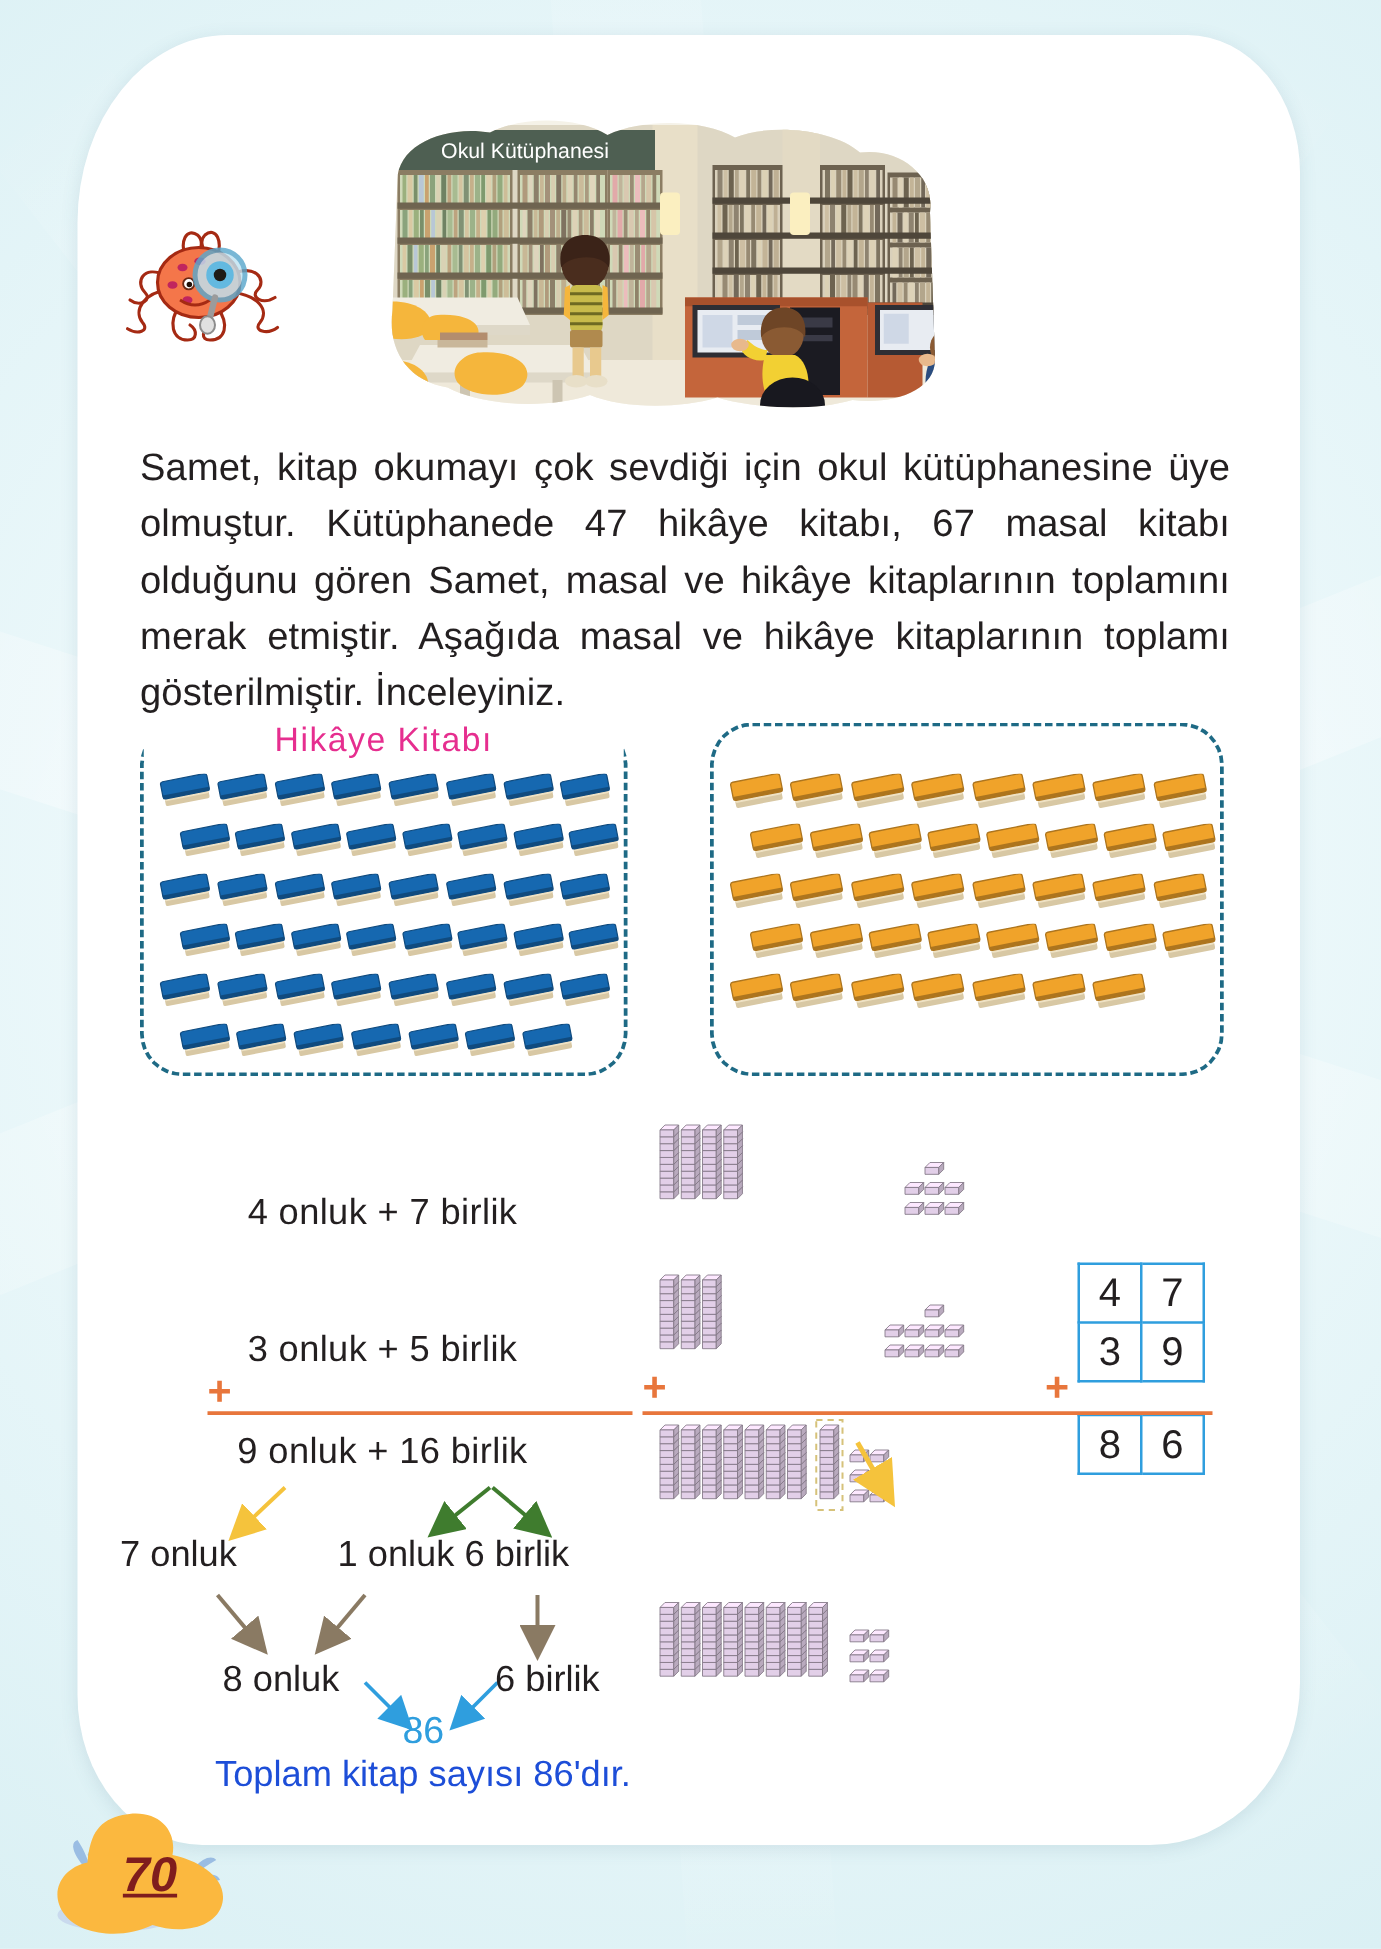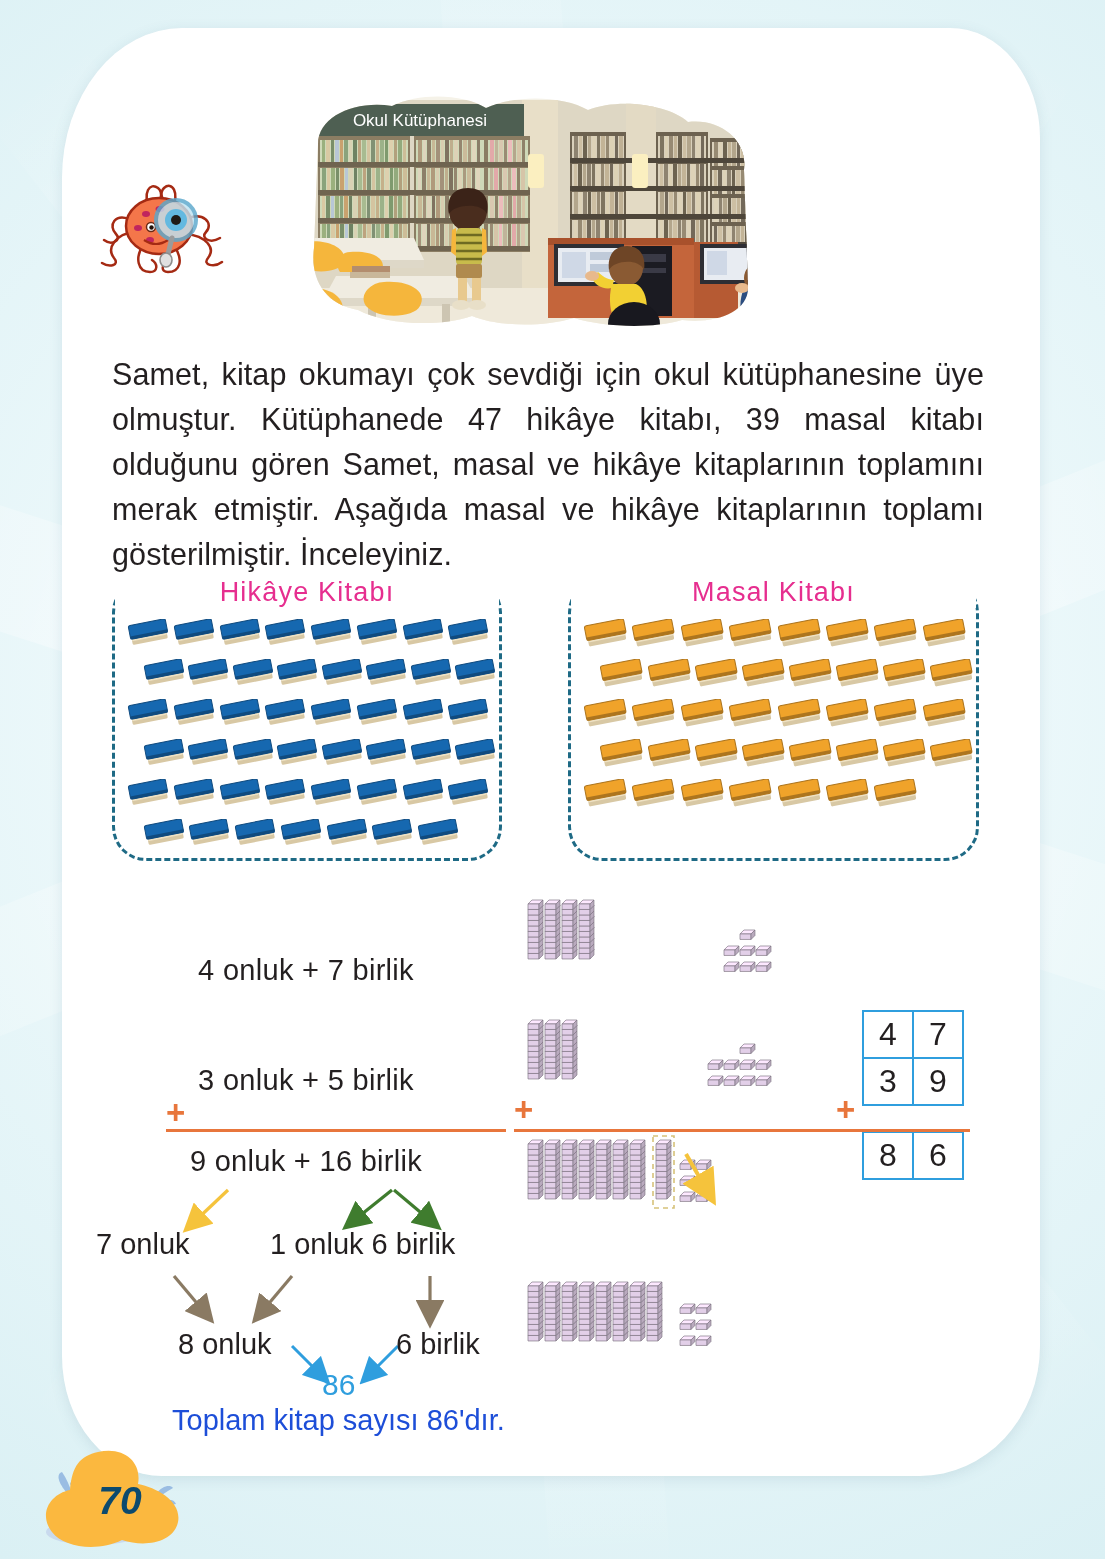--- a/index.html
+++ b/index.html
@@ -173,23 +173,23 @@
     position: absolute;
     left: 36px;
     top: 1448px;
     width: 162px;
     height: 104px;
   }
   #page-number-text {
     position: absolute;
     left: 0; top: 0; width: 162px; height: 104px;
     display: flex; align-items: center; justify-content: center;
-    font-size: 39px; font-weight: bold; color: #0c4a6e;
+    font-size: 39px; font-weight: bold; color: #7f1d1d;
     font-style: italic;
-    padding-left: 6px; padding-top: 2px;
+    padding-left: 6px; padding-top: 2px; text-decoration: underline;
   }
 </style>
 </head>
 <body>
 
 <div id="bg-rays">
   <div class="ray" style="transform:rotate(18deg)"></div>
   <div class="ray" style="transform:rotate(52deg)"></div>
   <div class="ray" style="transform:rotate(86deg)"></div>
   <div class="ray" style="transform:rotate(124deg)"></div>
@@ -668,21 +668,21 @@
 
       <g>
         <ellipse cx="462" cy="186" rx="14" ry="15" fill="#8a5a33"></ellipse>
         <path d="M448 196 C442 210 444 226 450 234 L470 234 L470 196 Z" fill="#2b4d80"></path>
         <ellipse cx="446" cy="196" rx="7" ry="5" fill="#e8b98c"></ellipse>
       </g>
     </g>
   </svg>
 </div>
 
-<div id="story-paragraph">Samet, kitap okumayı çok sevdiği için okul kütüphanesine üye olmuştur. Kütüphanede 47 hikâye kitabı, 39 masal kitabı olduğunu gören Samet, masal ve hikâye kitaplarının toplamını merak etmiştir. Aşağıda masal ve hikâye kitaplarının toplamı gösterilmiştir. İnceleyiniz.</div>
+<div id="story-paragraph">Samet, kitap okumayı çok sevdiği için okul kütüphanesine üye olmuştur. Kütüphanede 47 hikâye kitabı, 67 masal kitabı olduğunu gören Samet, masal ve hikâye kitaplarının toplamını merak etmiştir. Aşağıda masal ve hikâye kitaplarının toplamı gösterilmiştir. İnceleyiniz.</div>
 
 <div class="book-panel" id="panel-hikaye">
   <div class="panel-title">Hikâye Kitabı</div>
   <div class="book-grid" id="grid-hikaye">
       <div class="book-row" style="padding-left: 12px;">
         <div class="bk" style="width: 45.75px;">
           <svg width="43.75" height="29.750000000000004" viewBox="0 0 44 30">
     <g transform="rotate(-11 22 15)">
       <rect x="4" y="17" width="36" height="6" rx="1.5" fill="#d8c8a4"></rect>
       <rect x="4" y="13" width="36" height="6" rx="1.5" fill="#efe2c4"></rect>
@@ -1206,21 +1206,20 @@
       <path d="M3 14 L41 14 L41 17 L3 17 Z" fill="#104b7f"></path>
       <rect x="3" y="3" width="38" height="14" rx="2" fill="none" stroke="#104b7f" stroke-width="1"></rect>
     </g>
   </svg>
         </div>
       </div>
     </div>
 </div>
 
 <div class="book-panel" id="panel-masal">
-  <div class="panel-title">Masal Kitabı</div>
   <div class="book-grid" id="grid-masal">
       <div class="book-row" style="padding-left: 12px;">
         <div class="bk" style="width: 48.375px;">
           <svg width="46.375" height="31.535000000000004" viewBox="0 0 44 30">
     <g transform="rotate(-11 22 15)">
       <rect x="4" y="17" width="36" height="6" rx="1.5" fill="#d8c8a4"></rect>
       <rect x="4" y="13" width="36" height="6" rx="1.5" fill="#efe2c4"></rect>
       <rect x="3" y="3" width="38" height="14" rx="2" fill="#f0a32a"></rect>
       <path d="M3 14 L41 14 L41 17 L3 17 Z" fill="#ad751e"></path>
       <rect x="3" y="3" width="38" height="14" rx="2" fill="none" stroke="#ad751e" stroke-width="1"></rect>

